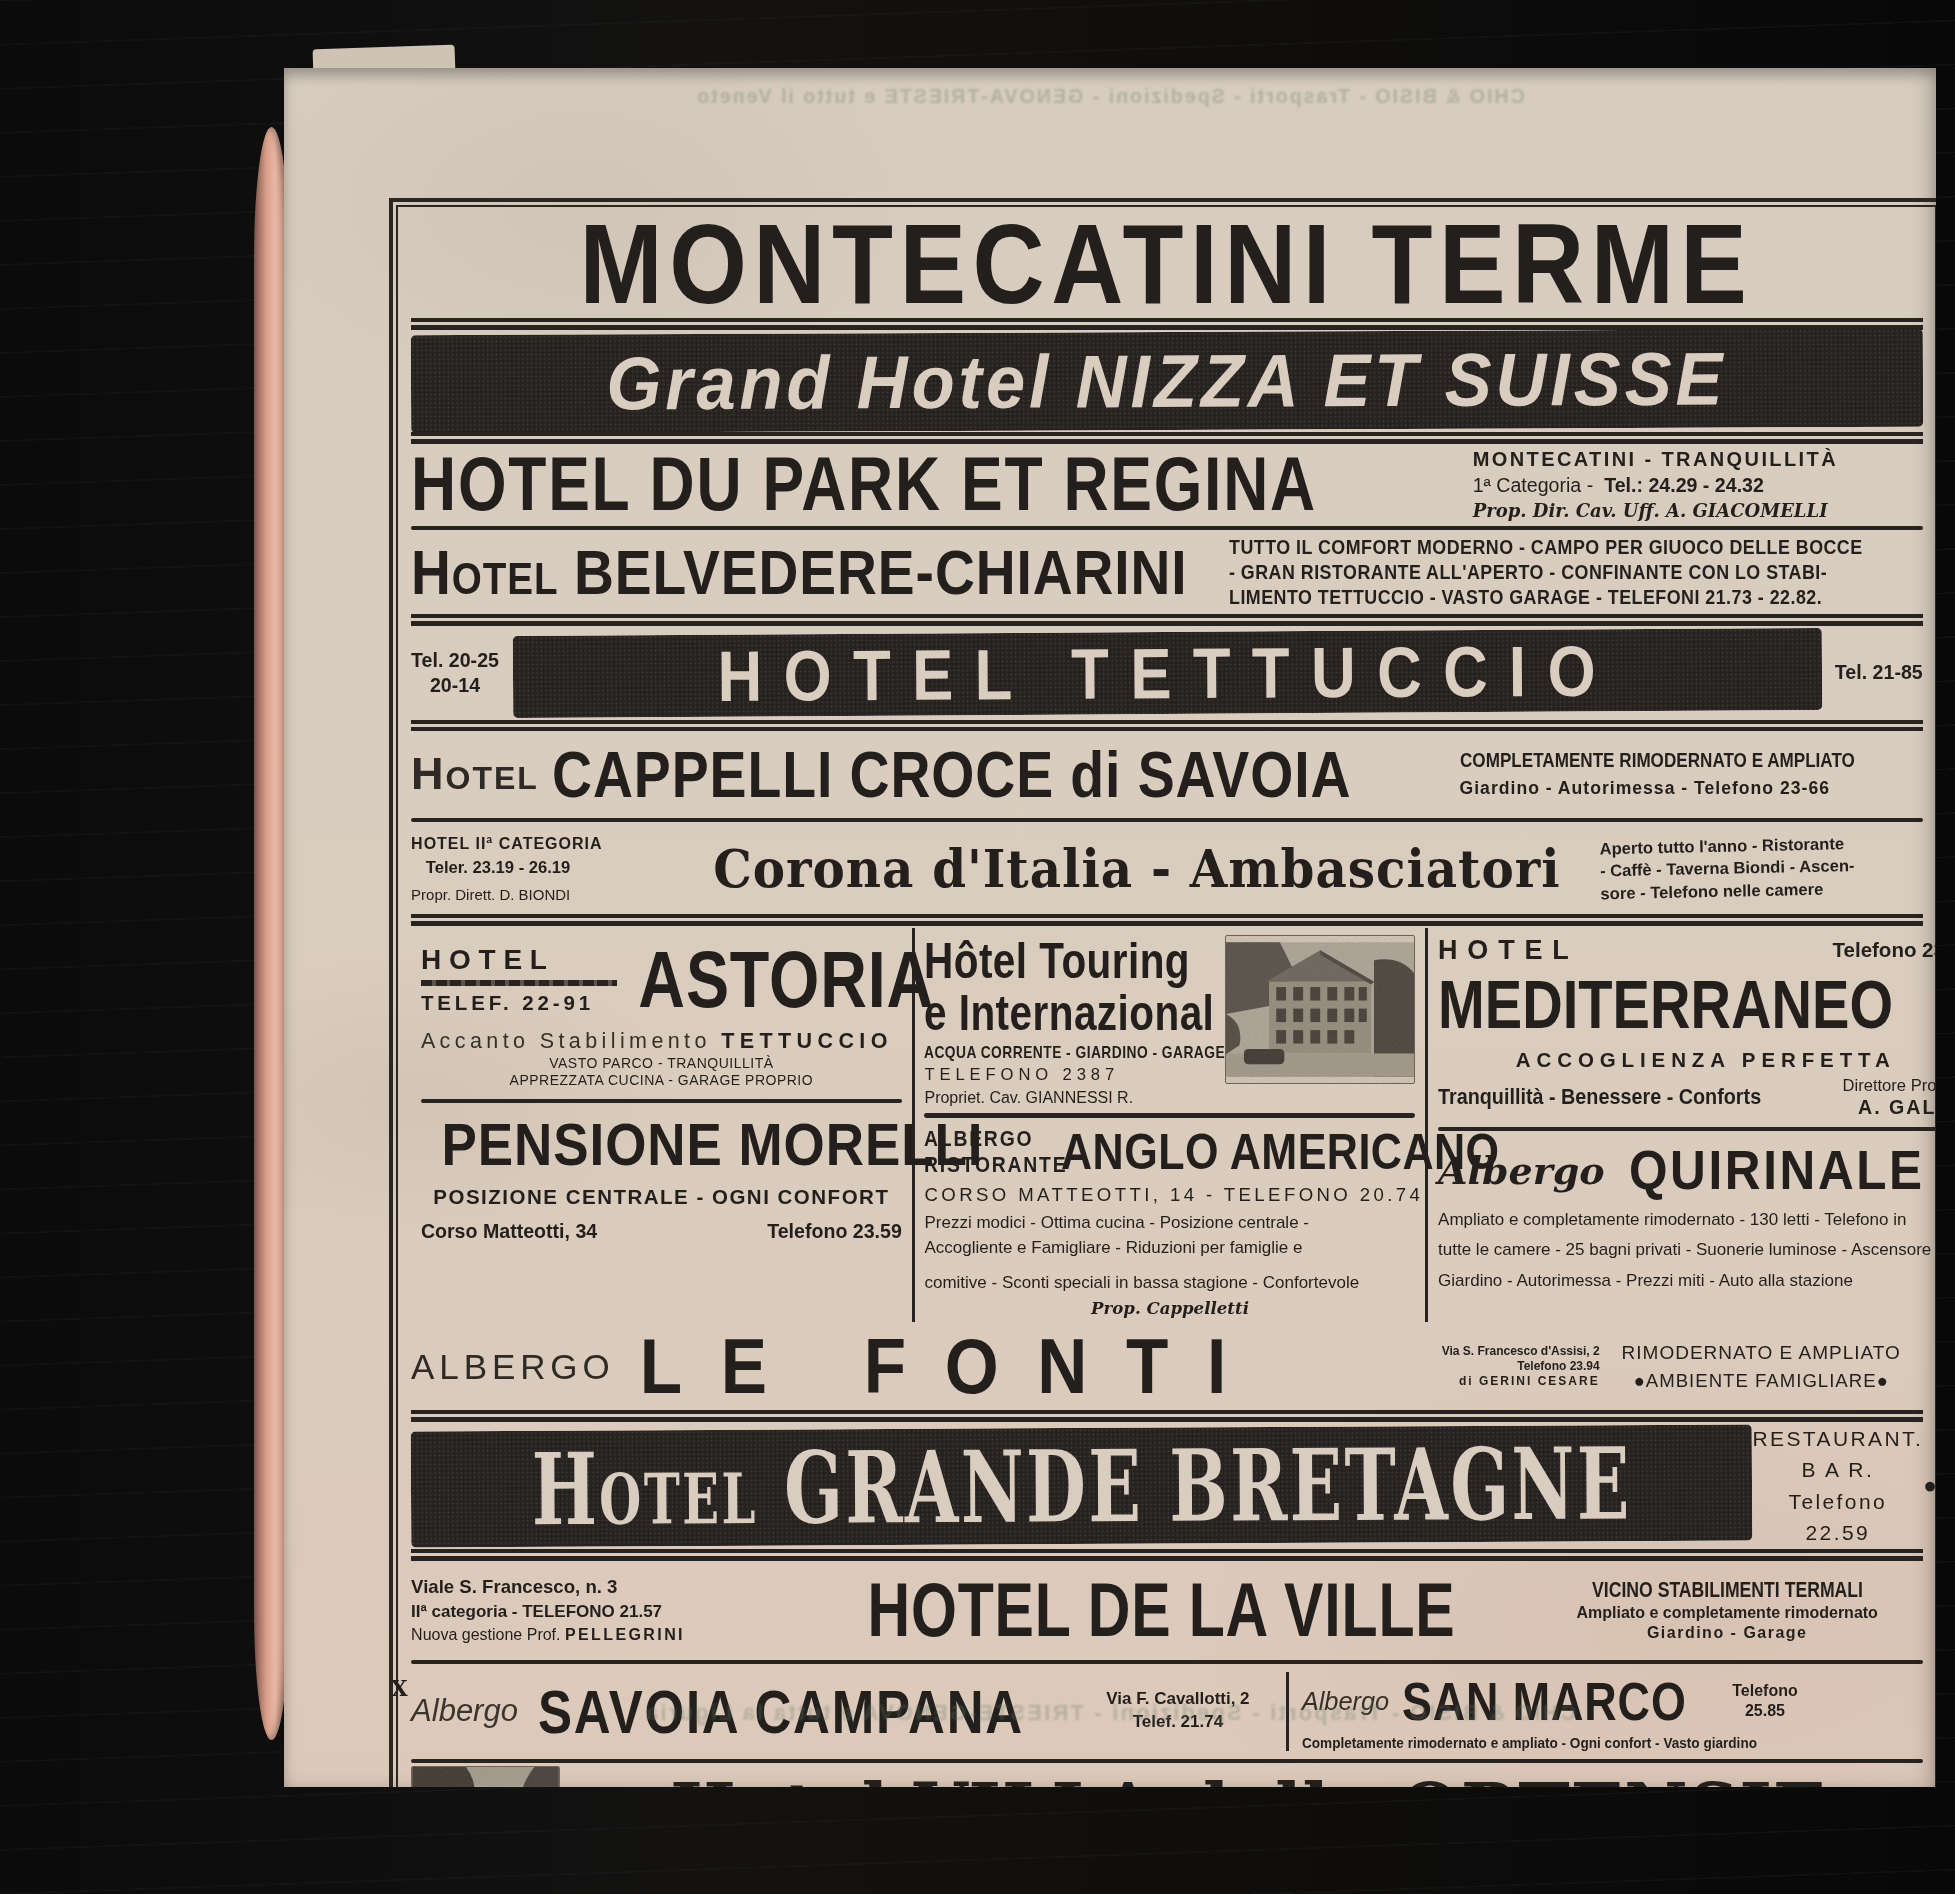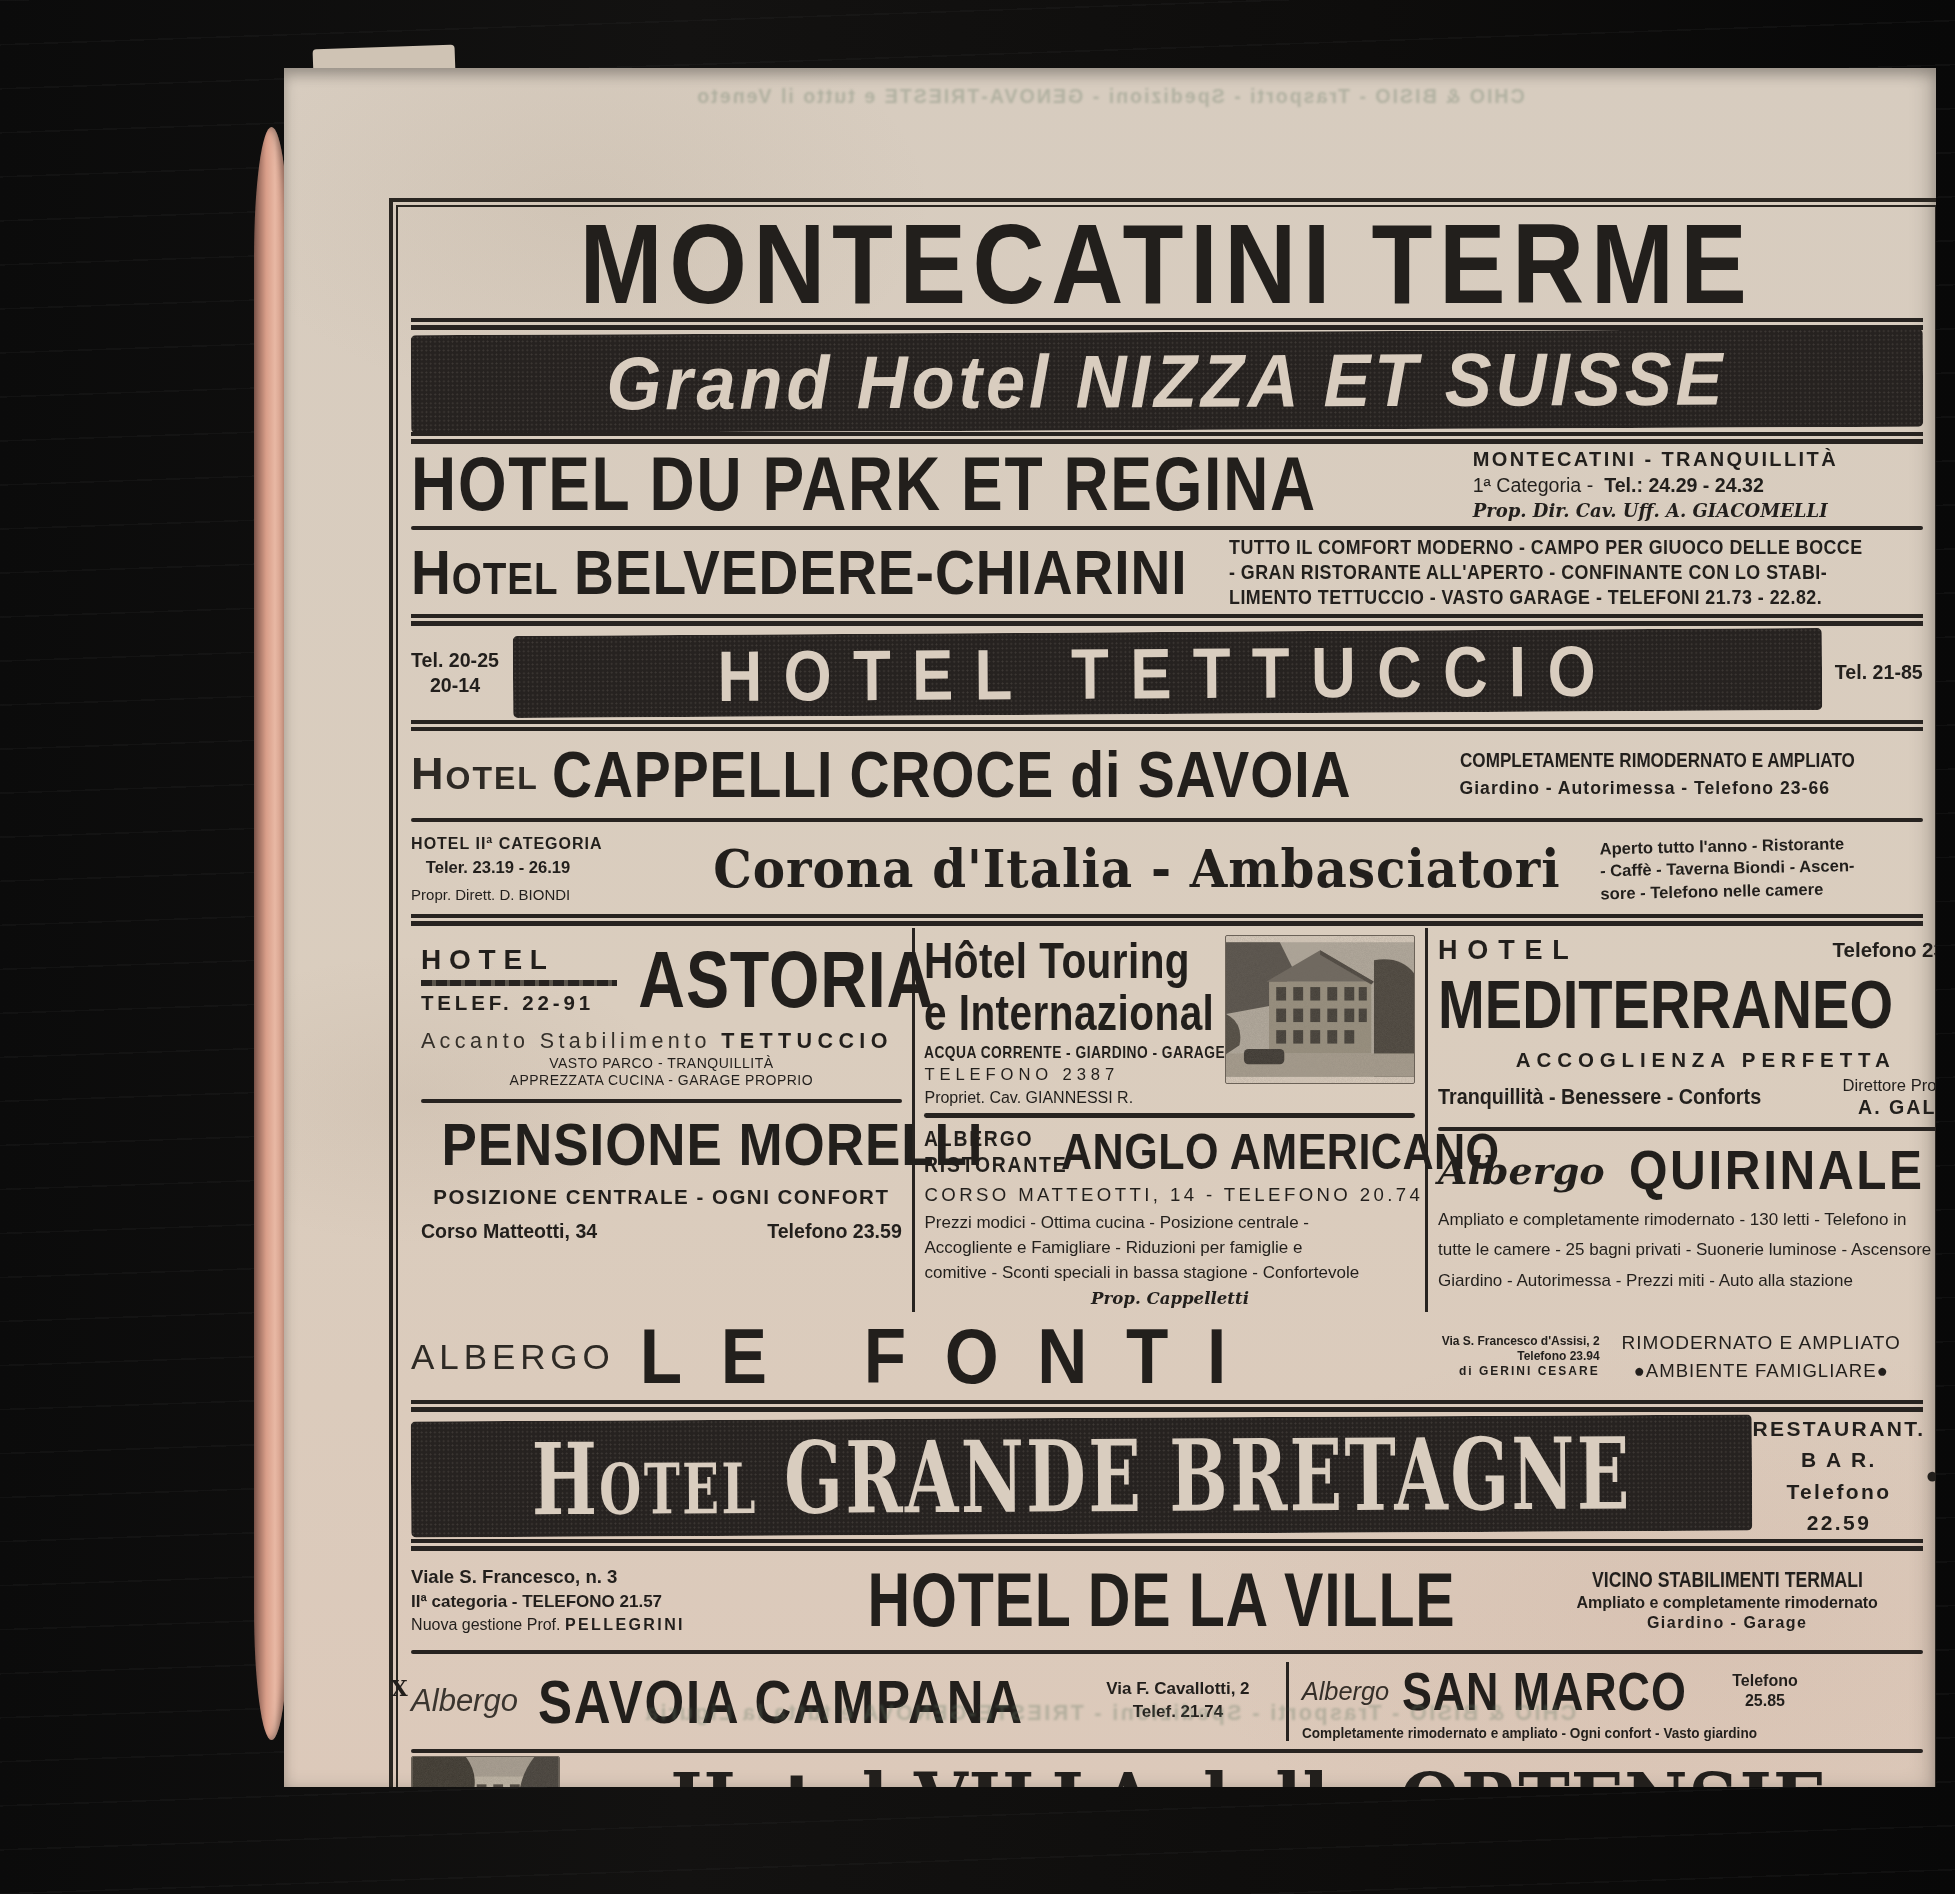--- a/index.html
+++ b/index.html
@@ -116,21 +116,21 @@
   .lf-lab{font-size:35px;letter-spacing:4.9px;color:#2e2a25;width:147px}
   .lf-n{font-size:77px;letter-spacing:43px;transform:scale(.9,1.0);}
   .lf-addr{width:254px;text-align:right;font-weight:bold;font-size:12px;line-height:1.25}
   .lf-addr .g{letter-spacing:2px}
   .lf-r{width:323px;text-align:center;font-weight:normal}
   .lf-r .a{font-size:19px;letter-spacing:1px}
   .lf-r .b{font-size:18.6px;letter-spacing:1px;margin-top:5.9px}
   
   .bre-ban{flex:1;height:116px;display:flex;align-items:center;justify-content:center;transform:rotate(-.3deg)}
   .bre-n{font-family:"DejaVu Serif",serif;font-weight:bold;font-size:84px;letter-spacing:2.9px;color:#d9cdbf;transform:scale(.82,1.18);}
-  .bre-r{width:464px;display:flex;align-items:center;justify-content:flex-start;font-weight:bold}
+  .bre-r{width:464px;display:flex;align-items:center;justify-content:flex-start;font-weight:normal}
   .bre-r .s1{text-align:center;font-size:21px;line-height:1.5;letter-spacing:2.4px}
   .bre-dot{font-size:22.5px}
   
   .dlv-l{width:381px;font-weight:bold}
   .dlv-l .a{font-size:18.6px}
   .dlv-l .b{font-size:17px;margin:3.9px 0}
   .dlv-l .c{font-weight:normal;font-size:16px}
   .dlv-l .c b{letter-spacing:2.4px}
   .dlv-n{font-size:72px;letter-spacing:1px;transform:scale(.82,1.05);}
   .dlv-r{width:391px;text-align:center}
@@ -318,21 +318,21 @@
               <div class="row">
                 <div class="stack ang-lab" style="width:137px">
                   <span>ALBERGO</span>
                     <span>RISTORANTE</span>
                 </div>
                 <span class="disp ang-n">ANGLO AMERICANO</span>
               </div>
               <div class="ang-1 nw">CORSO MATTEOTTI, 14 - TELEFONO 20.74</div>
               <div class="ang-l nw">Prezzi modici - Ottima cucina - Posizione centrale -</div>
               <div class="ang-l nw" style="margin-top:1px">Accogliente e Famigliare - Riduzioni per famiglie e</div>
-              <div class="ang-l nw" style="margin-top:1px">comitive - Sconti speciali in bassa stagione - Confortevole</div>
+              <div class="ang-l nw" style="margin-top:11px">comitive - Sconti speciali in bassa stagione - Confortevole</div>
               <div class="ang-p" style="text-align:center">Prop.  Cappelletti</div>
             </div>
           </div>
 
           <div class="col colC stack">
             <div>
               <div class="row" style="justify-content:space-between">
                 <span class="med-h nw">HOTEL</span>
                 <span class="med-tel nw">Telefono 23.74</span>
               </div>

